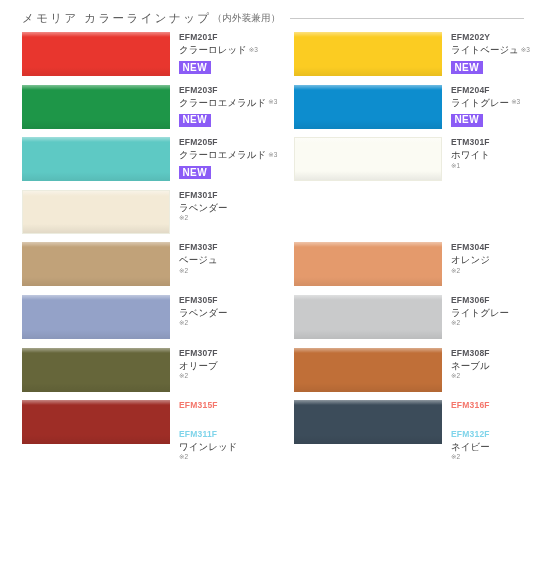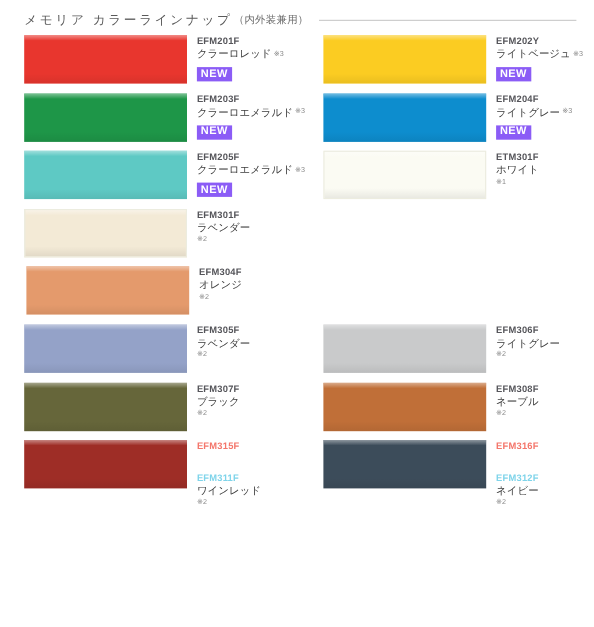--- a/index.html
+++ b/index.html
@@ -186,20 +186,28 @@
       <div class="swatch-cell left">
         <div class="chip pale" style="background: rgb(243, 234, 214);"></div>
         <div class="chip-info">
           <div class="code-line">EFM301F</div>
           <div class="name-line"><span>ラベンダー</span></div>
           <div class="note-line">※2</div>
         </div>
       </div>
     </div>
     <div class="swatch-row">
+      <div class="swatch-cell left">
+        <div class="chip" style="background: rgb(193, 162, 121);"></div>
+        <div class="chip-info">
+          <div class="code-line">EFM303F</div>
+          <div class="name-line"><span>ベージュ</span></div>
+          <div class="note-line">※2</div>
+        </div>
+      </div>
       <div class="swatch-cell right">
         <div class="chip" style="background: rgb(228, 154, 108);"></div>
         <div class="chip-info">
           <div class="code-line">EFM304F</div>
           <div class="name-line"><span>オレンジ</span></div>
           <div class="note-line">※2</div>
         </div>
       </div>
     </div>
     <div class="swatch-row">
@@ -218,21 +226,21 @@
           <div class="name-line"><span>ライトグレー</span></div>
           <div class="note-line">※2</div>
         </div>
       </div>
     </div>
     <div class="swatch-row">
       <div class="swatch-cell left">
         <div class="chip" style="background: rgb(102, 102, 58);"></div>
         <div class="chip-info">
           <div class="code-line">EFM307F</div>
-          <div class="name-line"><span>ブラック</span></div>
+          <div class="name-line"><span>オリーブ</span></div>
           <div class="note-line">※2</div>
         </div>
       </div>
       <div class="swatch-cell right">
         <div class="chip" style="background: rgb(192, 111, 56);"></div>
         <div class="chip-info">
           <div class="code-line">EFM308F</div>
           <div class="name-line"><span>ネーブル</span></div>
           <div class="note-line">※2</div>
         </div>

